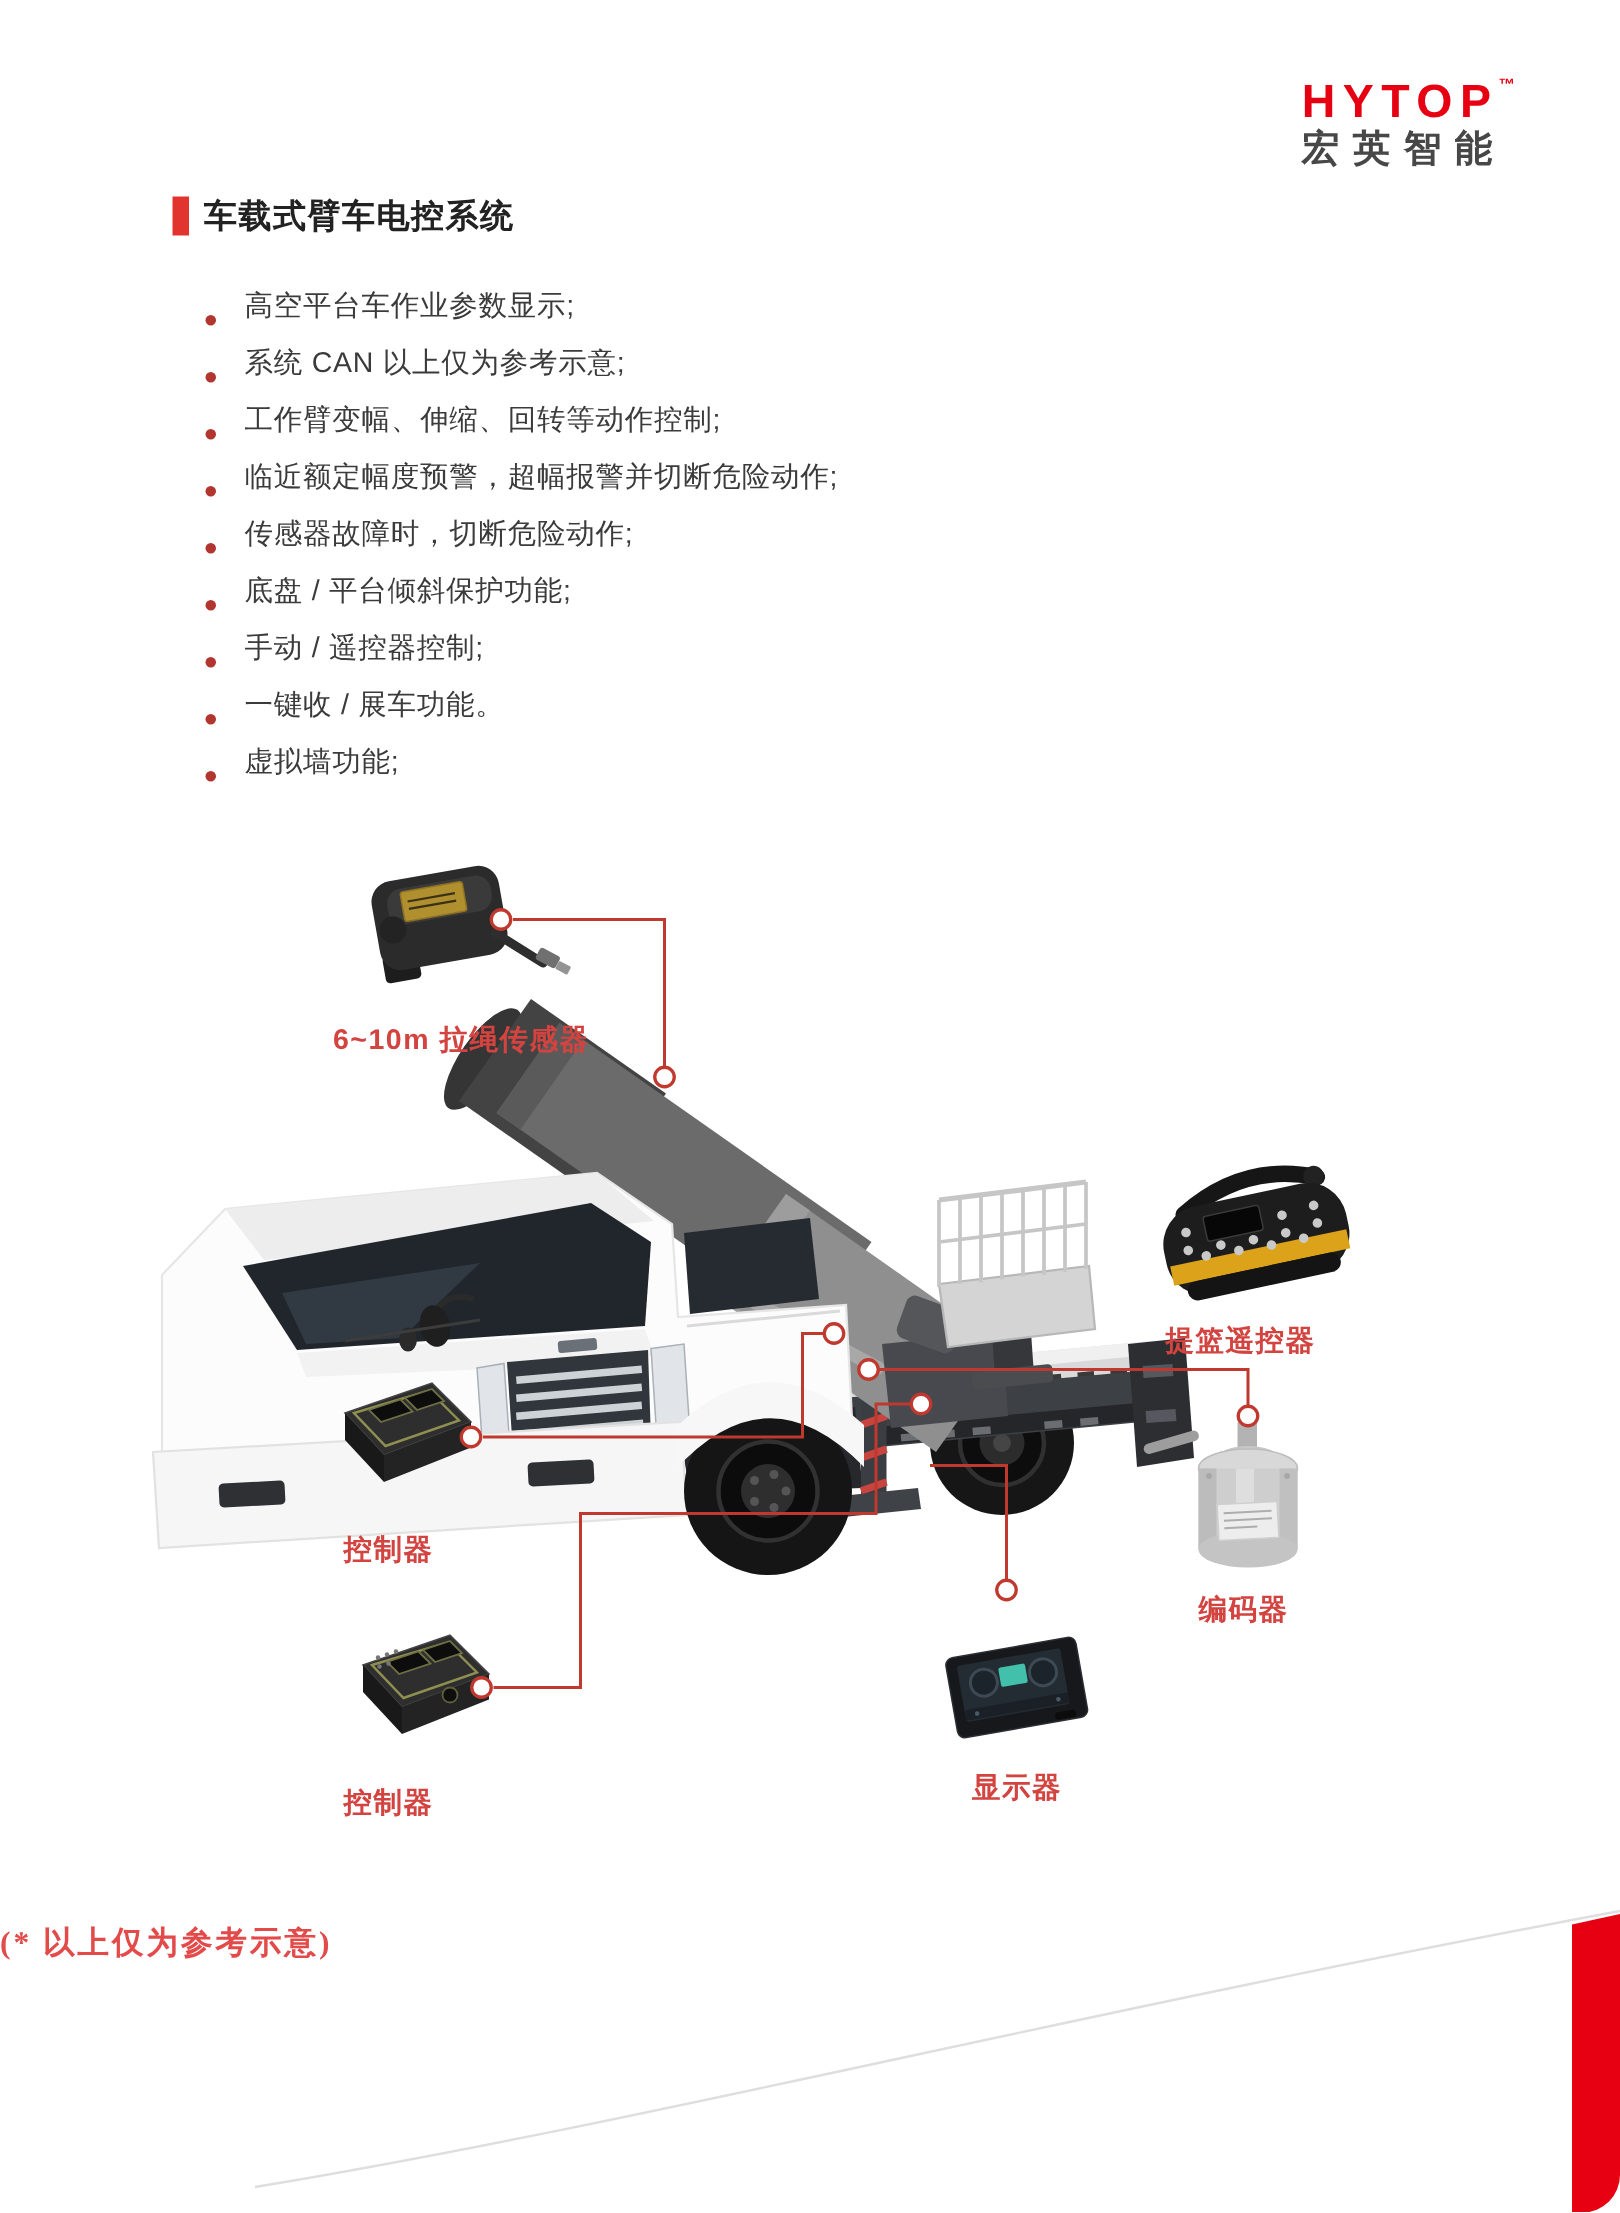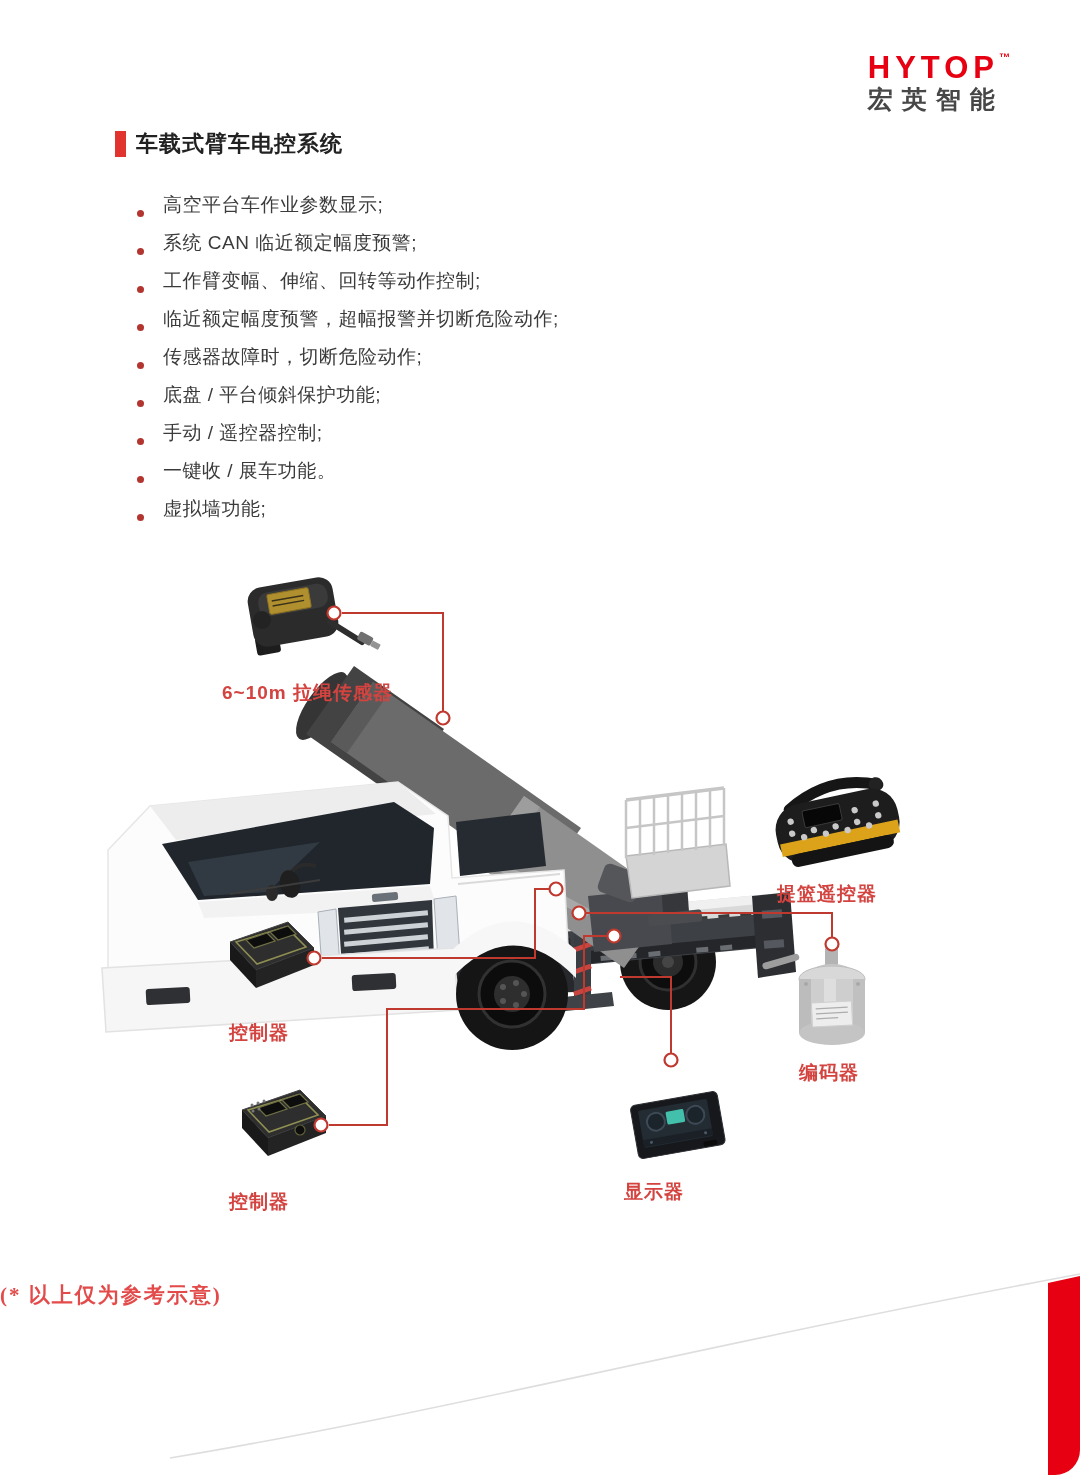--- a/index.html
+++ b/index.html
@@ -25,21 +25,21 @@
   .feat-text { font-size:19px; color:#3b3b3b; letter-spacing:0.5px; line-height:25px; }
 
   
   .diagram-svg { position:absolute; left:0; top:560px; width:1080px; height:680px; }
   .dlabel { position:absolute; color:#d3433f; font-weight:700; font-size:19px; letter-spacing:1px; white-space:nowrap; }
   .lbl-rope   { left:222px; top:680px; }
   .lbl-remote { left:777px; top:881px; }
   .lbl-enc    { left:799px; top:1060px; }
   .lbl-ctrl1  { left:229px; top:1020px; }
   .lbl-ctrl2  { left:229px; top:1189px; }
-  .lbl-disp   { left:624px; top:1179px; }
+  .lbl-disp   { left:648px; top:1179px; }
 
   
   .footnote { position:absolute; top:1281px; left:0; width:100%; text-align:left;
               color:#e34b4b; font-size:21px; font-weight:700; letter-spacing:2px;font-family:Liberation Serif, serif; }
 
   
   .bottom-decor { position:absolute; left:0; top:1240px; width:1080px; height:235px; }
 </style>
 </head>
 <body>
@@ -56,21 +56,21 @@
     <div class="title-text">车载式臂车电控系统</div>
   </div>
 
   <ul class="features">
     <li>
         <span class="dot"></span>
         <span class="feat-text">高空平台车作业参数显示;</span>
       </li>
     <li>
         <span class="dot"></span>
-        <span class="feat-text">系统 CAN 临近额定幅度预警;</span>
+        <span class="feat-text">系统 CAN 以上仅为参考示意;</span>
       </li>
     <li>
         <span class="dot"></span>
         <span class="feat-text">工作臂变幅、伸缩、回转等动作控制;</span>
       </li>
     <li>
         <span class="dot"></span>
         <span class="feat-text">临近额定幅度预警，超幅报警并切断危险动作;</span>
       </li>
     <li>

